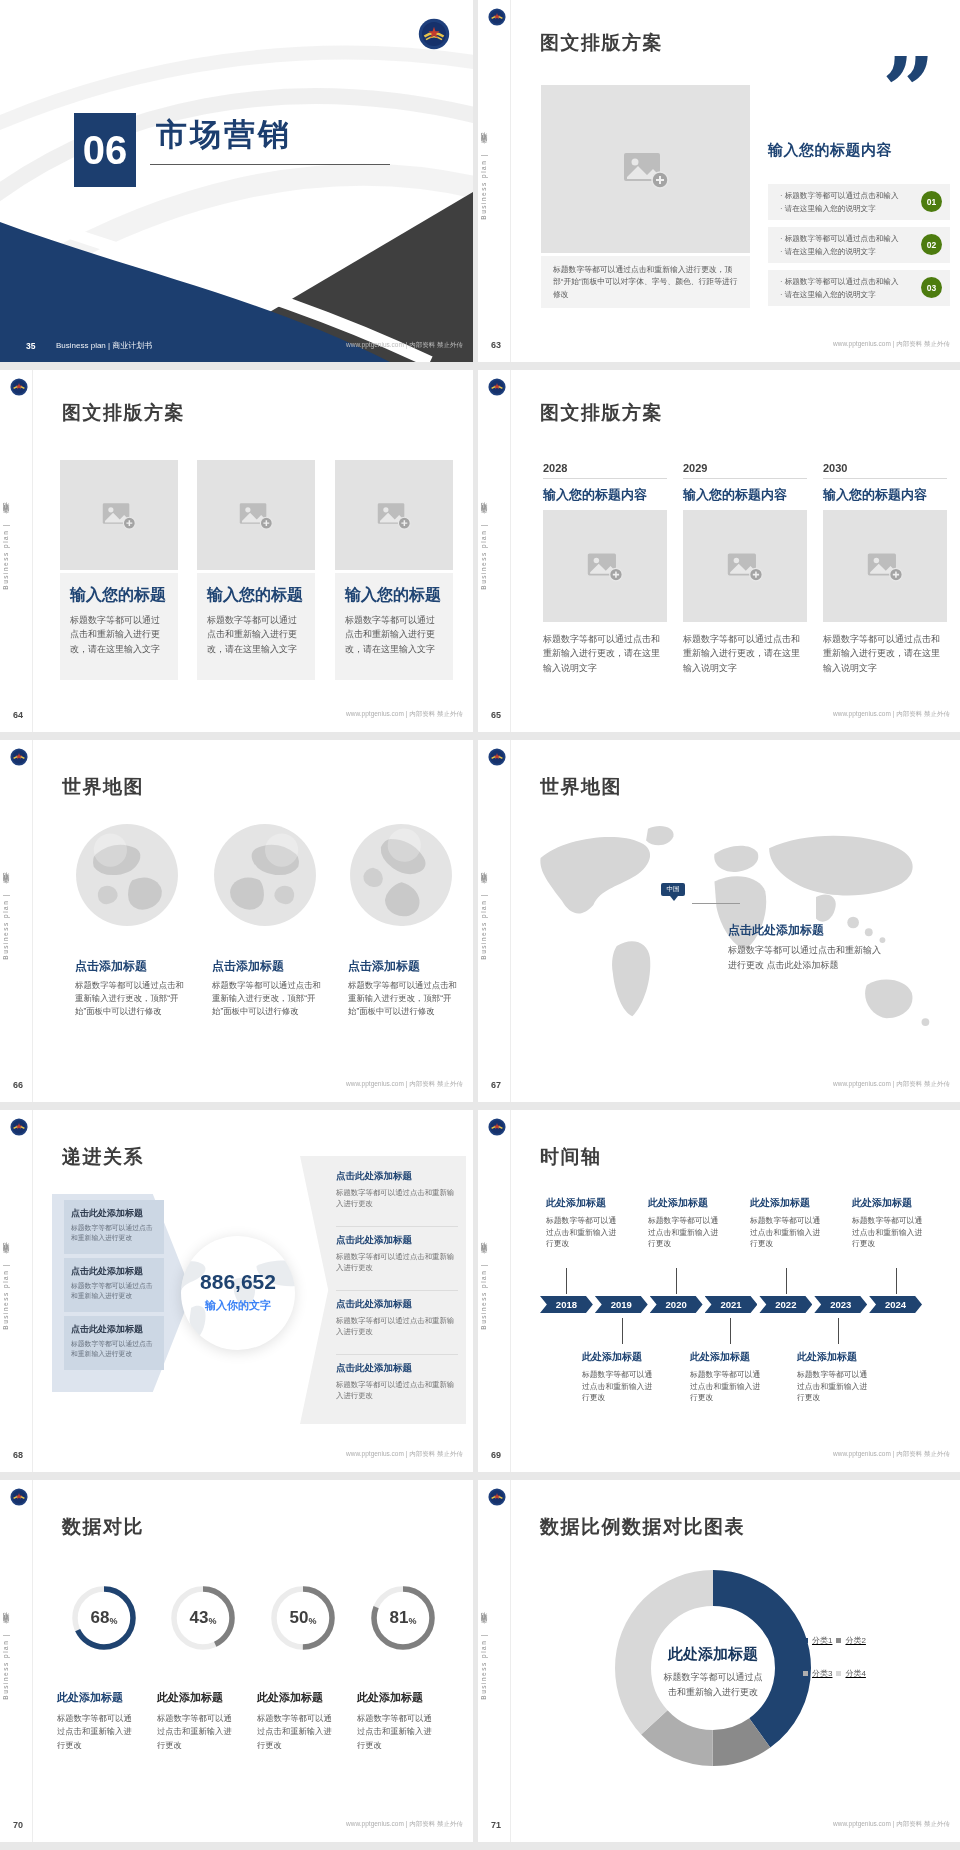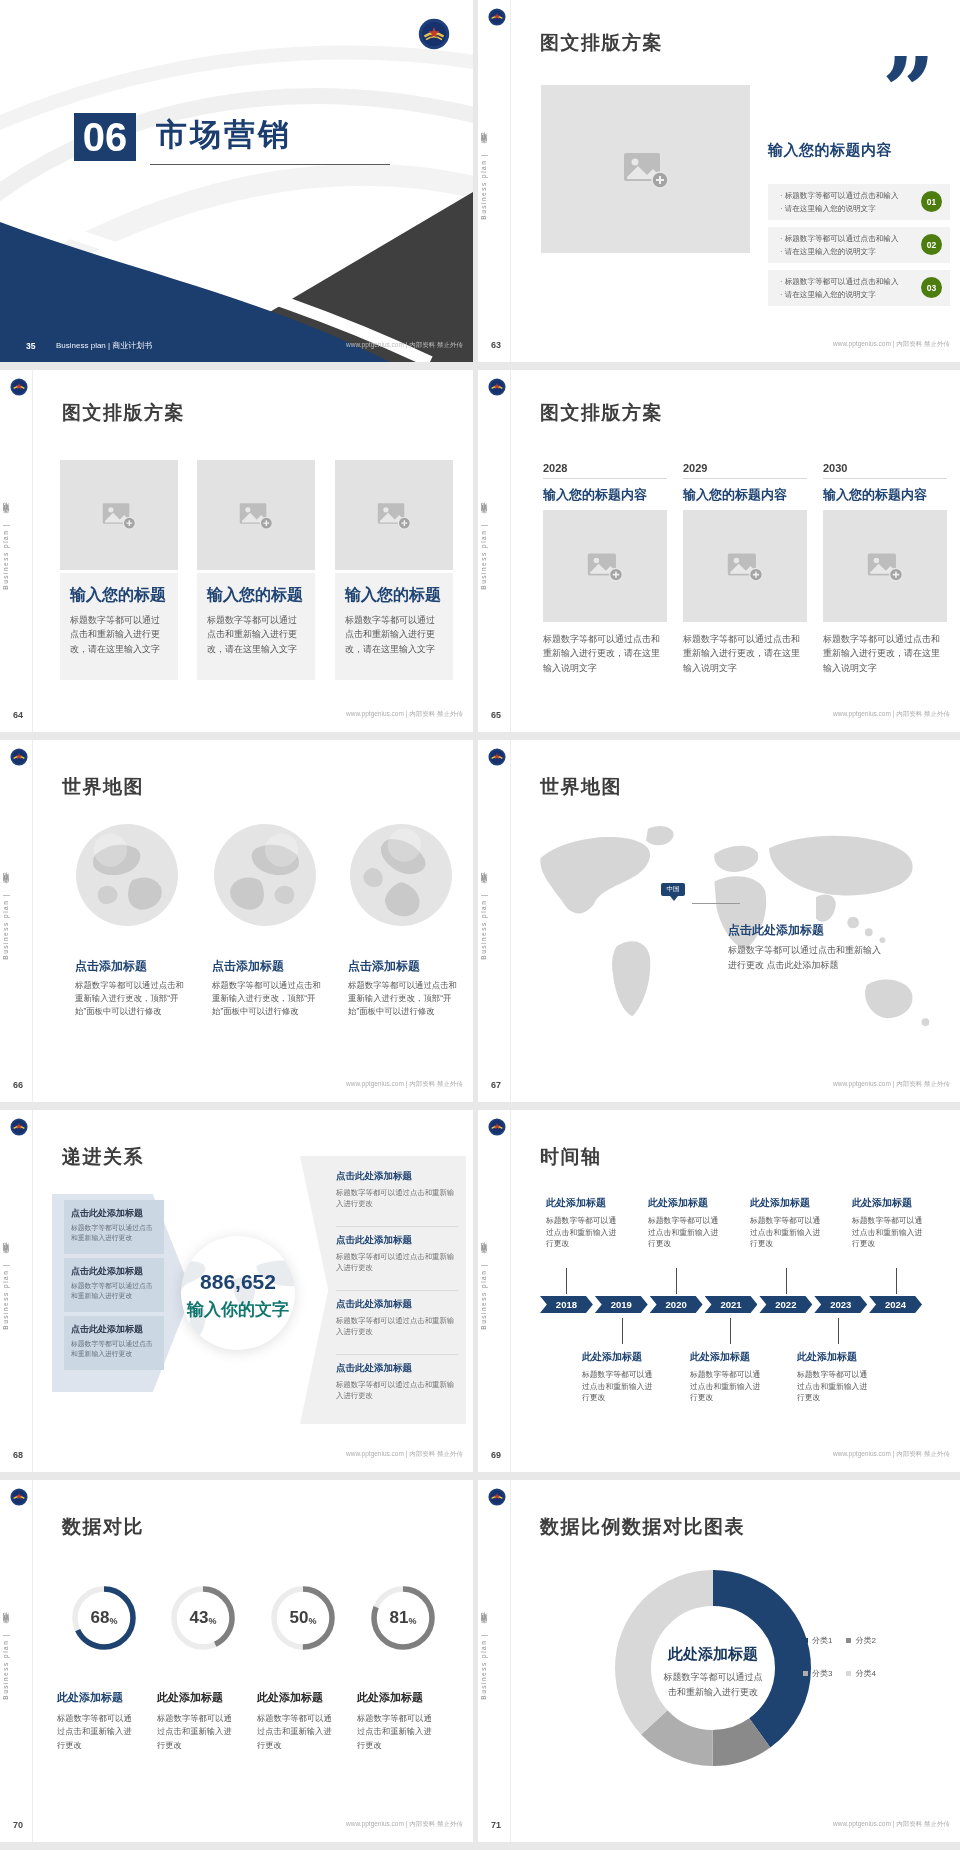--- a/index.html
+++ b/index.html
@@ -42,21 +42,21 @@
   .statwrap .pct{position:absolute;inset:0;display:flex;align-items:center;justify-content:center;font-weight:bold;color:#3f3f3f;font-size:17px;}
   .statwrap .pct .u{font-size:9px;margin-top:5px;}
   
   .lbox{position:absolute;left:64px;width:100px;height:54px;background:#ccd7e4;box-sizing:border-box;padding:7px 7px;}
   .lbox .h{font-size:9px;color:#2e3b4e;font-weight:bold;margin-bottom:3px;}
   .lbox .b{font-size:6.8px;line-height:1.5;color:#68727f;}
   .ritem{position:absolute;left:336px;width:124px;}
   .ritem .h{font-size:9.5px;margin-bottom:4px;}
   .ritem .b{font-size:7.4px;line-height:1.55;color:#737373;}
   .rdiv{position:absolute;left:336px;width:122px;height:1px;background:#dcdcdc;}
-  .legend-row{position:absolute;display:flex;gap:14px;}
+  .legend-row{position:absolute;display:flex;gap:4px;text-decoration:underline;}
   .legend-item{display:flex;align-items:center;gap:4px;font-size:8px;color:#595959;}
   .legend-dot{width:5px;height:5px;background:#555;}
   .pin{position:absolute;width:24px;height:13px;background:#1f4370;border-radius:2px;color:#fff;font-size:6.5px;display:flex;align-items:center;justify-content:center;}
   .pintri{position:absolute;width:0;height:0;border-left:4px solid transparent;border-right:4px solid transparent;border-top:5px solid #1f4370;}
 </style>
 </head>
 <body>
 
 <div id="canvas">
 
@@ -71,21 +71,21 @@
     </svg>
     <div class="logo abs" style="left:418px;top:18px;width:32px;height:32px;">
       <svg viewBox="0 0 40 40">
           <circle cx="20" cy="20" r="19" fill="#1e3f7c"></circle>
           <circle cx="20" cy="20" r="15" fill="#16316b"></circle>
           <path d="M8,23 Q20,15 32,23" stroke="#e8c34a" stroke-width="3" fill="none"></path>
           <path d="M10,27 Q20,20 30,27" stroke="#e8c34a" stroke-width="2" fill="none"></path>
           <polygon points="20,11 21.8,16.5 27,16.5 22.8,19.8 24.4,25 20,21.8 15.6,25 17.2,19.8 13,16.5 18.2,16.5" fill="#c43c2e"></polygon>
         </svg>
     </div>
-    <div class="abs" style="left:74px;top:113px;width:62px;height:48px;background:#1c3e6f;color:#fff;font-size:40px;font-weight:bold;display:flex;align-items:center;justify-content:center;">
+    <div class="abs" style="left:74px;top:113px;width:62px;height:74px;background:#1c3e6f;color:#fff;font-size:40px;font-weight:bold;display:flex;align-items:center;justify-content:center;">
         <span>06</span>
       </div>
     <div class="abs" style="left:156px;top:114px;font-size:31px;font-weight:bold;color:#1c3e6f;letter-spacing:3px;">市场营销</div>
     <div class="abs" style="left:150px;top:164px;width:240px;height:1px;background:#5a5a5a;"></div>
     <div class="abs" style="left:26px;bottom:11px;color:#fff;font-size:8.5px;font-weight:bold;">35</div>
     <div class="abs" style="left:56px;bottom:11px;color:#eef1f6;font-size:8px;">Business plan | 商业计划书</div>
     <div class="abs" style="right:10px;bottom:12px;color:#bdbdbd;font-size:6.5px;">www.pptgenius.com | 内部资料 禁止外传</div>
   </div>
 
   <div class="slide" style="left:478px;top:0;width:482px;">
@@ -101,20 +101,21 @@
     <div class="quote">”</div>
     <div class="ph abs" style="left:63px;top:85px;width:209px;height:168px;">
       <svg width="46" height="40" viewBox="0 0 46 40">
           <rect x="1" y="4" width="36" height="28" rx="2" fill="#b9b9b9"></rect>
           <circle cx="12" cy="13" r="3.5" fill="#e9e9e9"></circle>
           <path d="M4,28 L15,17 L24,26 L30,20 L36,26 L36,30 L4,30 Z" fill="#e9e9e9"></path>
           <circle cx="37" cy="31" r="8" fill="#9e9e9e" stroke="#e9e9e9" stroke-width="1.5"></circle>
           <path d="M37,27 v8 M33,31 h8" stroke="#f2f2f2" stroke-width="2"></path>
         </svg>
     </div>
+    <div class="capbox abs" style="left:63px;top:256px;width:209px;height:52px;">标题数字等都可以通过点击和重新输入进行更改，顶部“开始”面板中可以对字体、字号、颜色、行距等进行修改</div>
     <div class="abs bh" style="left:290px;top:141px;font-size:15px;letter-spacing:.5px;">输入您的标题内容</div>
     <div class="item63" style="top:184px;">
       <div class="lines">
           <div>标题数字等都可以通过点击和输入</div>
           <div>请在这里输入您的说明文字</div>
         </div>
       <div class="badge">01</div>
     </div>
     <div class="item63" style="top:227px;">
       <div class="lines">
@@ -357,21 +358,21 @@
       <svg style="position:absolute;left:-30px;top:18px;opacity:.22;" width="180" height="105" viewBox="0 0 430 250">
           <g fill="#9aa7b8">
             <path d="M18,38 C40,18 95,10 120,22 C138,30 130,48 112,58 C95,68 80,70 72,86 C60,100 48,96 40,82 C28,66 16,52 18,38 Z"></path>
             <path d="M96,128 C112,118 128,124 130,140 C132,162 124,188 112,200 C102,196 94,176 92,156 Z"></path>
             <path d="M196,62 C216,52 242,56 248,72 C252,92 244,118 228,132 C214,128 202,108 198,88 Z"></path>
             <path d="M252,28 C290,10 352,12 384,28 C404,38 404,56 384,66 C360,78 320,80 292,70 C270,62 252,46 252,28 Z"></path>
             <path d="M352,168 C368,158 392,162 398,176 C402,190 390,202 372,202 C356,200 346,182 352,168 Z"></path>
           </g>
         </svg>
       <div style="position:absolute;left:0;right:0;top:34px;text-align:center;font-size:21px;font-weight:bold;color:#1f4370;">886,652</div>
-      <div style="position:absolute;left:0;right:0;top:62px;text-align:center;font-size:17px;font-weight:bold;color:#0f766e;">输入你的文字</div>
+      <div style="position:absolute;left:0;right:0;top:62px;text-align:center;font-size:11px;font-weight:bold;color:#3b82f6;">输入你的文字</div>
     </div>
 
     <div class="ritem" style="top:60px;">
       <div class="h bh">点击此处添加标题</div>
       <div class="b">标题数字等都可以通过点击和重新输入进行更改</div>
     </div>
     <div class="rdiv" style="top:116px;"></div>
     <div class="ritem" style="top:124px;">
       <div class="h bh">点击此处添加标题</div>
       <div class="b">标题数字等都可以通过点击和重新输入进行更改</div>

